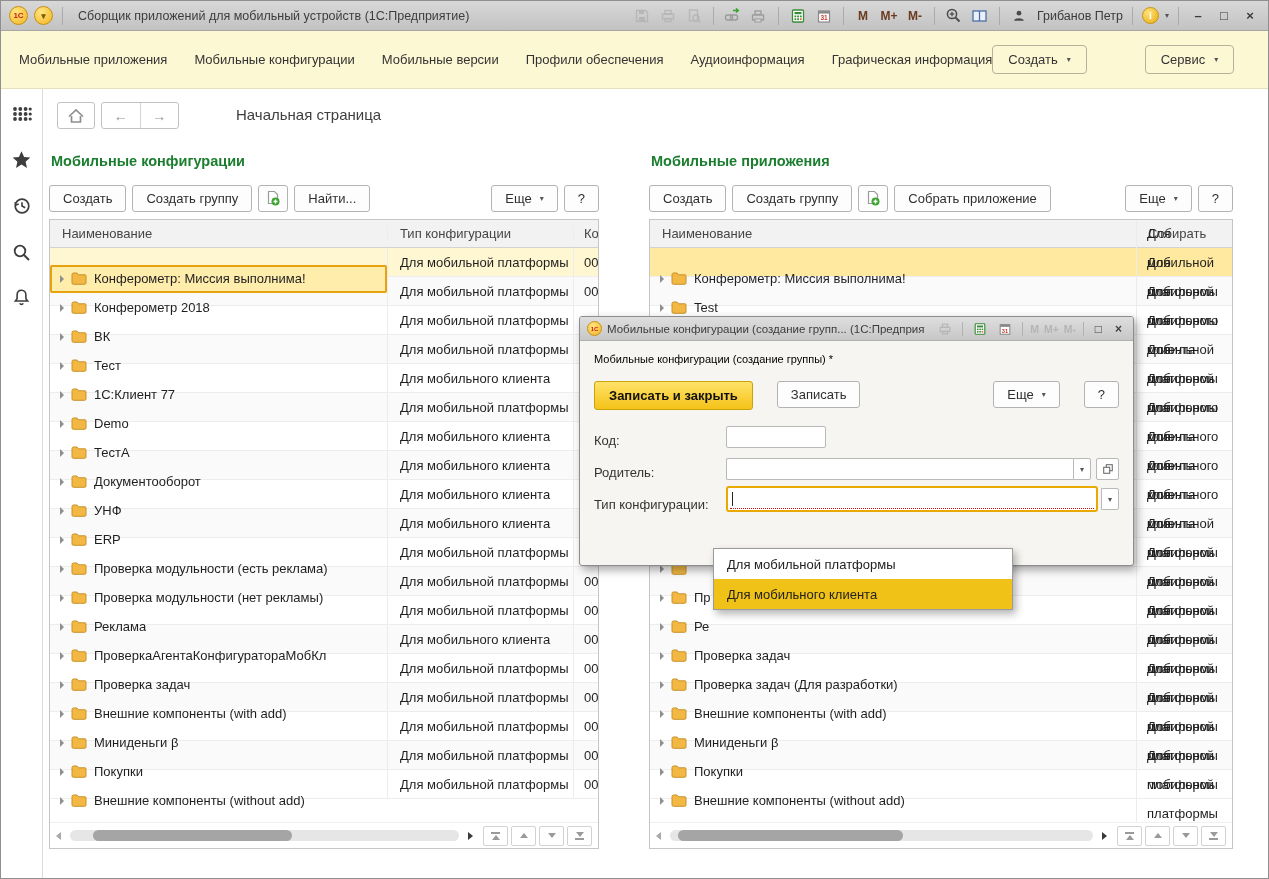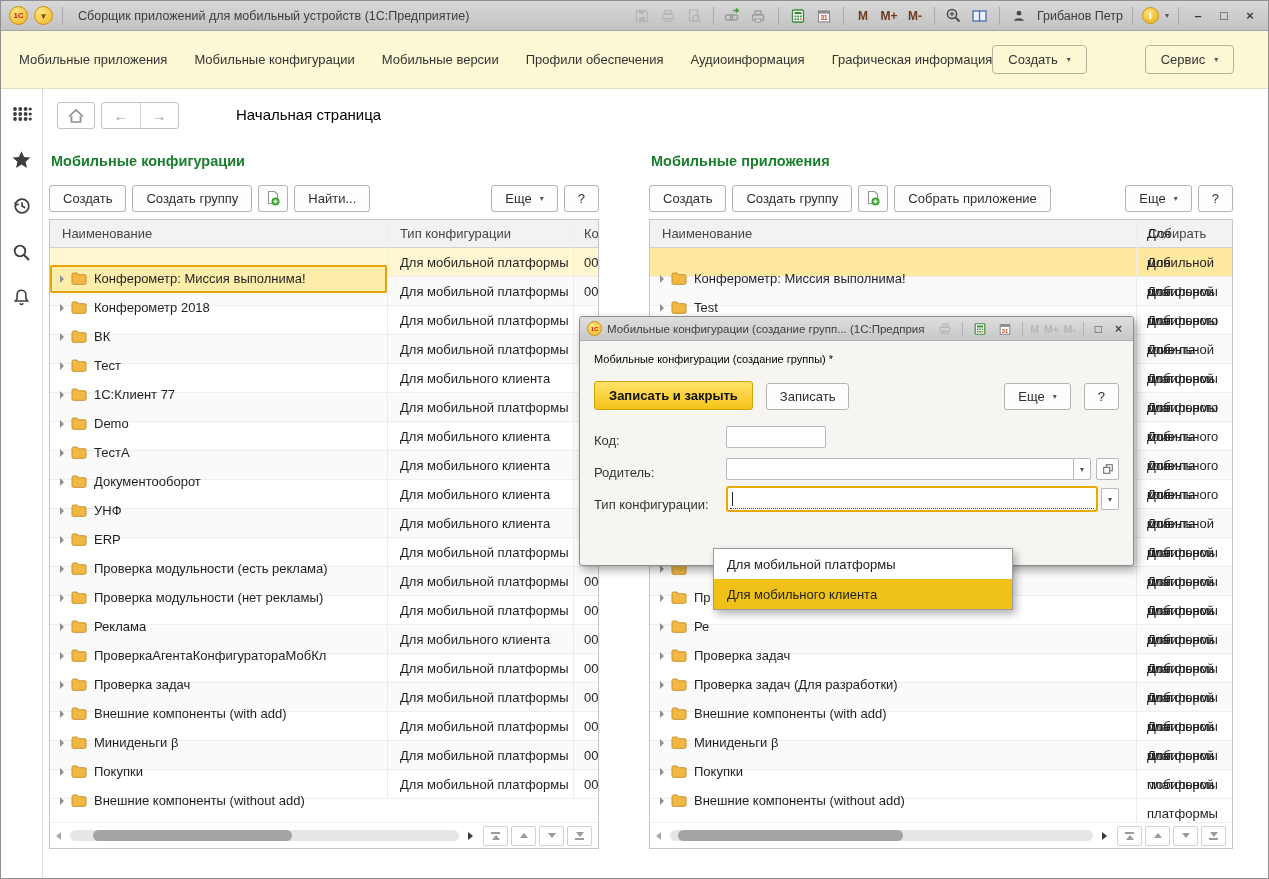--- a/index.html
+++ b/index.html
@@ -41,21 +41,21 @@
     padding-top:14px;gap:24px;}
   .sb-icon{width:22px;height:22px;display:flex;align-items:center;justify-content:center;}
 
   
   .navbtn-home{position:absolute;left:56px;top:101px;width:38px;height:27px;border:1px solid #c2c2c2;
     border-radius:3px;background:#fff;display:flex;align-items:center;justify-content:center;}
   .navbtn-hist{position:absolute;left:100px;top:101px;width:78px;height:27px;border:1px solid #c2c2c2;
     border-radius:3px;background:#fff;display:flex;}
   .nav-half{flex:1;display:flex;align-items:center;justify-content:center;color:#8f8f8f;font-size:14px;}
   .nav-half:first-child{border-right:1px solid #d5d5d5;}
-  .page-title{position:absolute;left:235px;top:105px;font-size:15px;color:#000000;}
+  .page-title{position:absolute;left:235px;top:105px;font-size:15px;color:#404040;}
 
   
   .panel{position:absolute;top:138px;}
   #panel-left{left:48px;width:550px;}
   #panel-right{left:648px;width:584px;}
   .panel-title{color:#1b7e2f;font-weight:bold;font-size:14.5px;margin:14px 0 0 2px;}
   .toolbar{display:flex;gap:6px;align-items:center;margin-top:15px;margin-bottom:6px;height:29px;}
   .btn{background:#fdfdfd;border:1px solid #b3b3b3;border-radius:3px;padding:5px 13px;
     font-size:13px;color:#2f2f2f;font-family:inherit;display:flex;align-items:center;gap:8px;white-space:nowrap;}
   .icon-btn{padding:4px 6px;}
@@ -104,21 +104,21 @@
   .dialog-titlebar{height:24px;background:linear-gradient(#dedede,#c7c7c7);border-bottom:1px solid #b0b0b0;
     display:flex;align-items:center;padding:0 7px;gap:5px;border-radius:2px 2px 0 0;}
   .dialog-logo{width:15px;height:15px;border-radius:50%;background:radial-gradient(circle at 35% 30%,#ffe680,#f2b321);
     border:1px solid #c98f14;color:#c81b1b;font-size:6px;font-weight:bold;display:flex;align-items:center;justify-content:center;flex:none;}
   .dialog-title{font-size:11.5px;color:#3c3c3c;white-space:nowrap;overflow:hidden;}
   .dlg-mtxt{font-weight:bold;font-size:10.5px;color:#b5b5b5;}
   .dlg-ctl{font-size:12px;color:#444;font-weight:bold;width:16px;text-align:center;}
   .dsep{width:1px;height:14px;background:#b2b2b2;margin:0 2px;}
   .dialog-body{padding:10px 14px 8px 14px;}
   .dialog-heading{font-size:11px;color:#000;margin:2px 0 16px 0;font-weight:normal;}
-  .dialog-btnrow{display:flex;gap:13px;align-items:flex-end;margin-bottom:14px;}
+  .dialog-btnrow{display:flex;gap:24px;align-items:flex-start;margin-bottom:14px;}
   .btn-primary{background:linear-gradient(#ffe269,#f5c318);border:1px solid #c9a307;font-weight:bold;
     border-radius:3px;padding:6px 14px;font-size:13px;color:#111;font-family:inherit;}
   .frow{display:flex;align-items:flex-end;margin-bottom:8px;height:24px;}
   .flabel{width:132px;font-size:13px;color:#333;flex:none;}
   .tinput{height:22px;border:1px solid #b9b9b9;border-radius:2px;font-size:13px;padding:2px 6px;
     font-family:inherit;background:#fff;color:#111;}
   .w100{width:100px;}
   .combo{flex:1;display:flex;}
   .combo .tinput{flex:1;border-right:none;border-radius:2px 0 0 2px;}
   .combo-arrow{width:18px;height:22px;border:1px solid #b9b9b9;border-radius:0 2px 2px 0;background:#fff;

